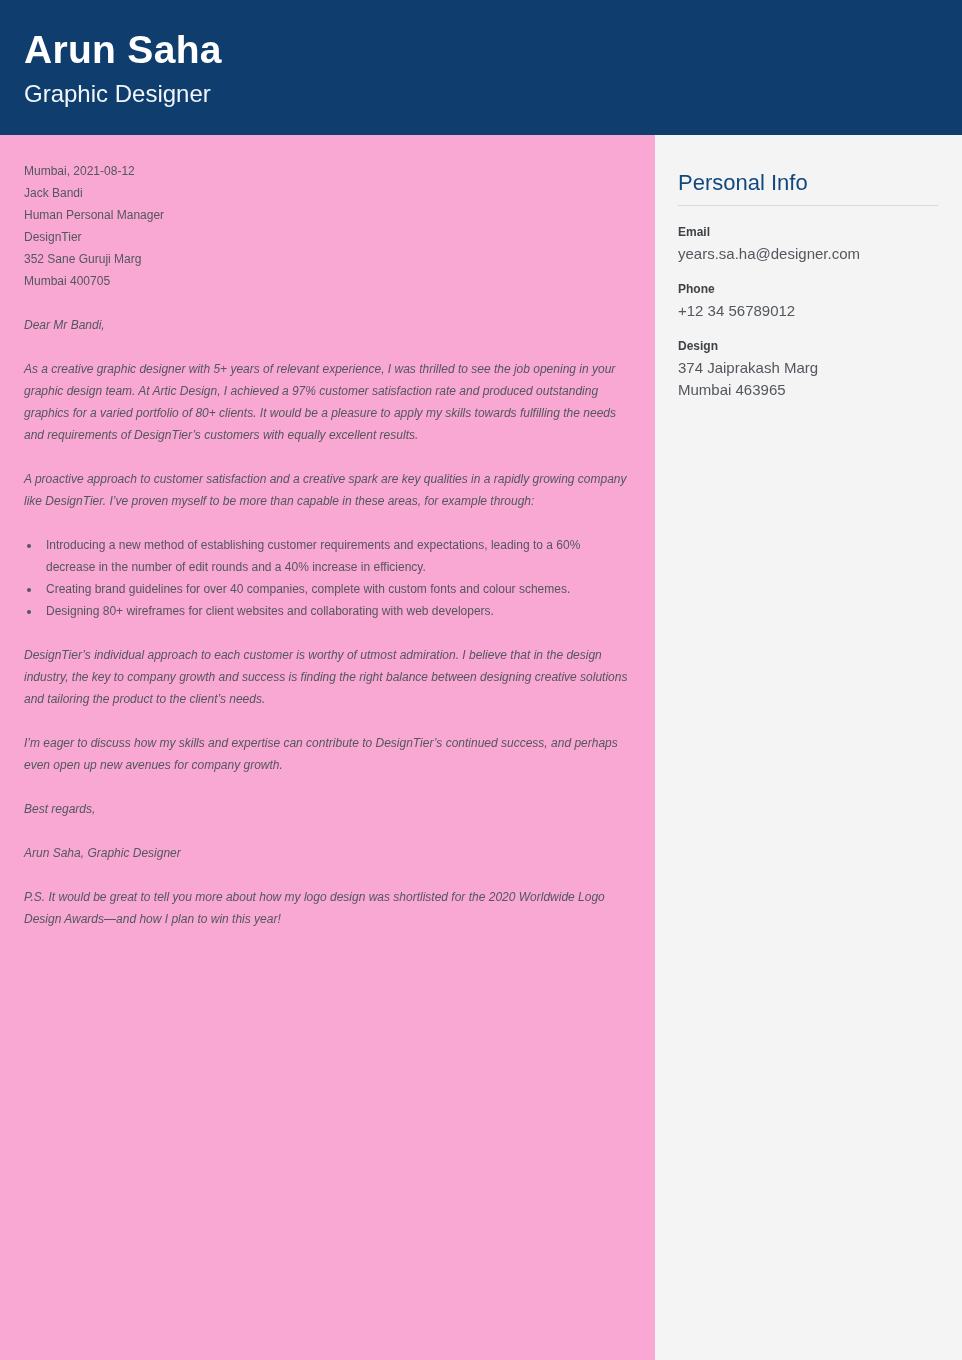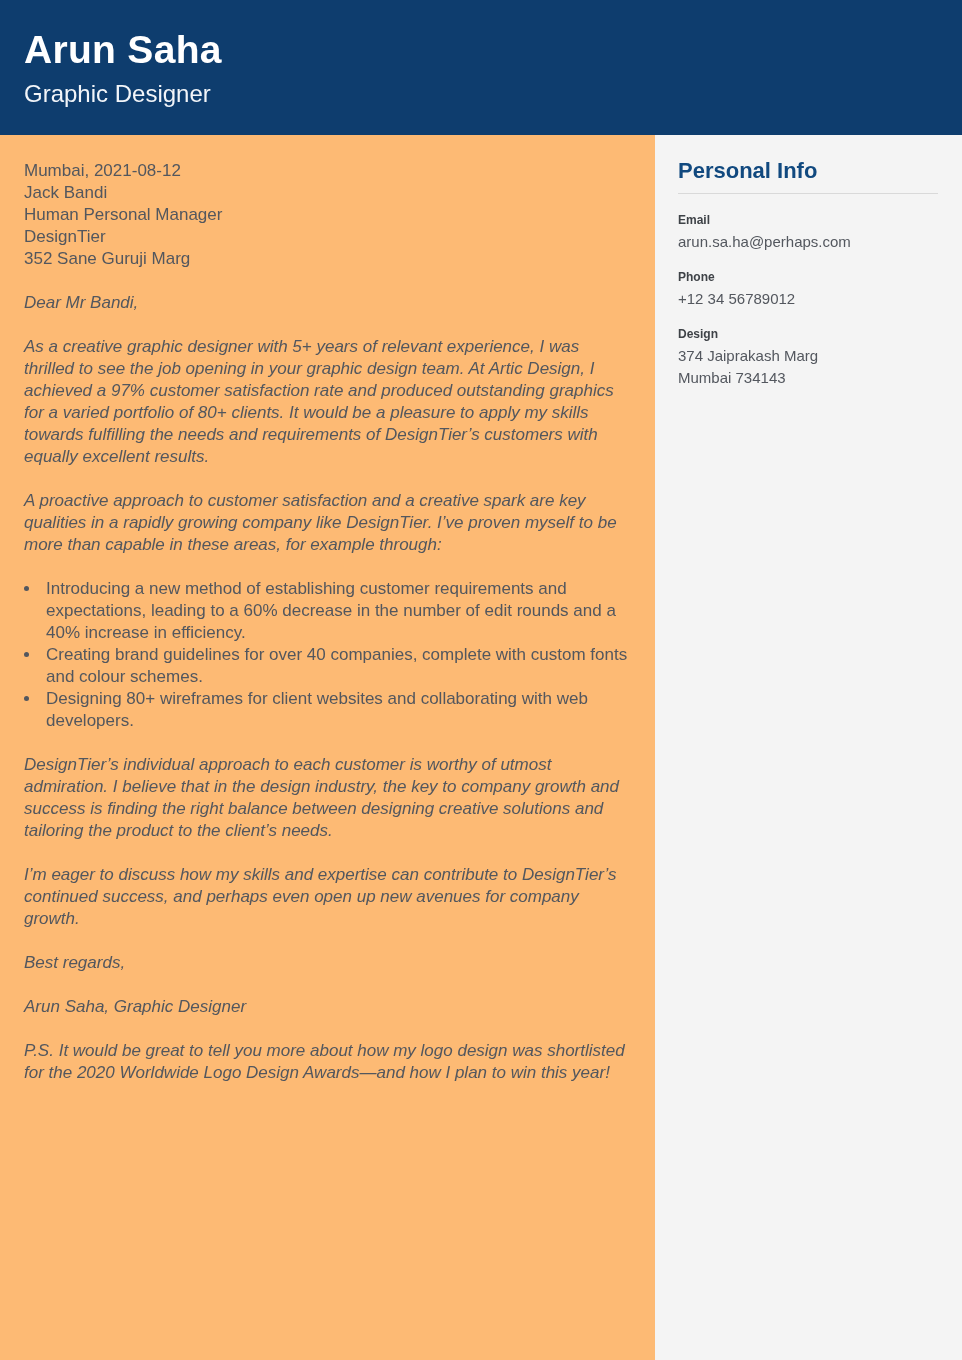--- a/index.html
+++ b/index.html
@@ -16,21 +16,21 @@
     width: 962px;
     background: #ffffff;
     font-family: "Liberation Sans", sans-serif;
     -webkit-font-smoothing: antialiased;
   }
   .page {
     width: 962px;
     min-height: 1360px;
     display: flex;
     flex-direction: column;
-    background: #fdba74;
+    background: #f9a8d4;
   }
   .header {
     width: 100%;
     height: 135px;
     background: var(--header-bg);
     color: #ffffff;
     padding: 28px 24px 0 24px;
   }
   .header h1 {
     margin: 0;
@@ -51,45 +51,45 @@
     display: flex;
     flex: 1;
     align-items: stretch;
     min-height: 1225px;
   }
   .letter {
     width: 655px;
     flex: 0 0 655px;
     padding: 25px 25px 40px 24px;
     color: var(--body-text);
-    font-size: 17px;
+    font-size: 12px;
     line-height: 22px;
   }
   .recipient { margin: 0 0 22px; }
   .recipient-line { line-height: 22px; }
   .letter p { margin: 0 0 22px; font-style: italic; }
   .letter p:last-child { margin-bottom: 0; }
   .letter ul {
     margin: 0 0 22px;
     padding-left: 17px;
   }
   .letter li {
     padding-left: 5px;
     line-height: 22px;
   }
   .sidebar {
     flex: 1;
     background: var(--sidebar-bg);
     padding: 21px 24px 24px 23px;
   }
   .sidebar h2 {
-    margin: 2px 0 9px;
+    margin: 14px 0 9px;
     font-size: 22px;
     line-height: 26px;
-    font-weight: bold;
+    font-weight: normal;
     color: var(--accent);
   }
   .sidebar .rule {
     border: none;
     border-top: 1px solid var(--divider);
     margin: 0 0 15px;
   }
   .section { margin-bottom: 13px; }
   .section .label {
     font-size: 12px;
@@ -113,20 +113,21 @@
   </header>
 
   <div class="content">
     <main class="letter">
       <div class="recipient" id="recipient">
           <div class="recipient-line">Mumbai, 2021-08-12</div>
           <div class="recipient-line">Jack Bandi</div>
           <div class="recipient-line">Human Personal Manager</div>
           <div class="recipient-line">DesignTier</div>
           <div class="recipient-line">352 Sane Guruji Marg</div>
+          <div class="recipient-line">Mumbai 400705</div>
         </div>
       <p class="salutation">Dear Mr Bandi,</p>
       <div id="letter-flow">
           <p>As a creative graphic designer with 5+ years of relevant experience, I was thrilled to see the job opening in your graphic design team. At Artic Design, I achieved a 97% customer satisfaction rate and produced outstanding graphics for a varied portfolio of 80+ clients. It would be a pleasure to apply my skills towards fulfilling the needs and requirements of DesignTier’s customers with equally excellent results.</p>
           <p>A proactive approach to customer satisfaction and a creative spark are key qualities in a rapidly growing company like DesignTier. I’ve proven myself to be more than capable in these areas, for example through:</p>
           <ul>
             <li>Introducing a new method of establishing customer requirements and expectations, leading to a 60% decrease in the number of edit rounds and a 40% increase in efficiency.</li>
             <li>Creating brand guidelines for over 40 companies, complete with custom fonts and colour schemes.</li>
             <li>Designing 80+ wireframes for client websites and collaborating with web developers.</li>
           </ul>
@@ -137,27 +138,27 @@
           <p>P.S. It would be great to tell you more about how my logo design was shortlisted for the 2020 Worldwide Logo Design Awards—and how I plan to win this year!</p>
         </div>
     </main>
 
     <aside class="sidebar">
       <h2>Personal Info</h2>
       <hr class="rule">
       <div id="sidebar-sections">
           <div class="section">
             <div class="label">Email</div>
-            <div class="value">arun.sa.ha@perhaps.com</div>
+            <div class="value">years.sa.ha@designer.com</div>
           </div>
           <div class="section">
             <div class="label">Phone</div>
             <div class="value">+12 34 56789012</div>
           </div>
           <div class="section">
             <div class="label">Design</div>
             <div class="value">374 Jaiprakash Marg</div>
-            <div class="value">Mumbai 734143</div>
+            <div class="value">Mumbai 463965</div>
           </div>
         </div>
     </aside>
   </div>
 </div>
 
 </body></html>

